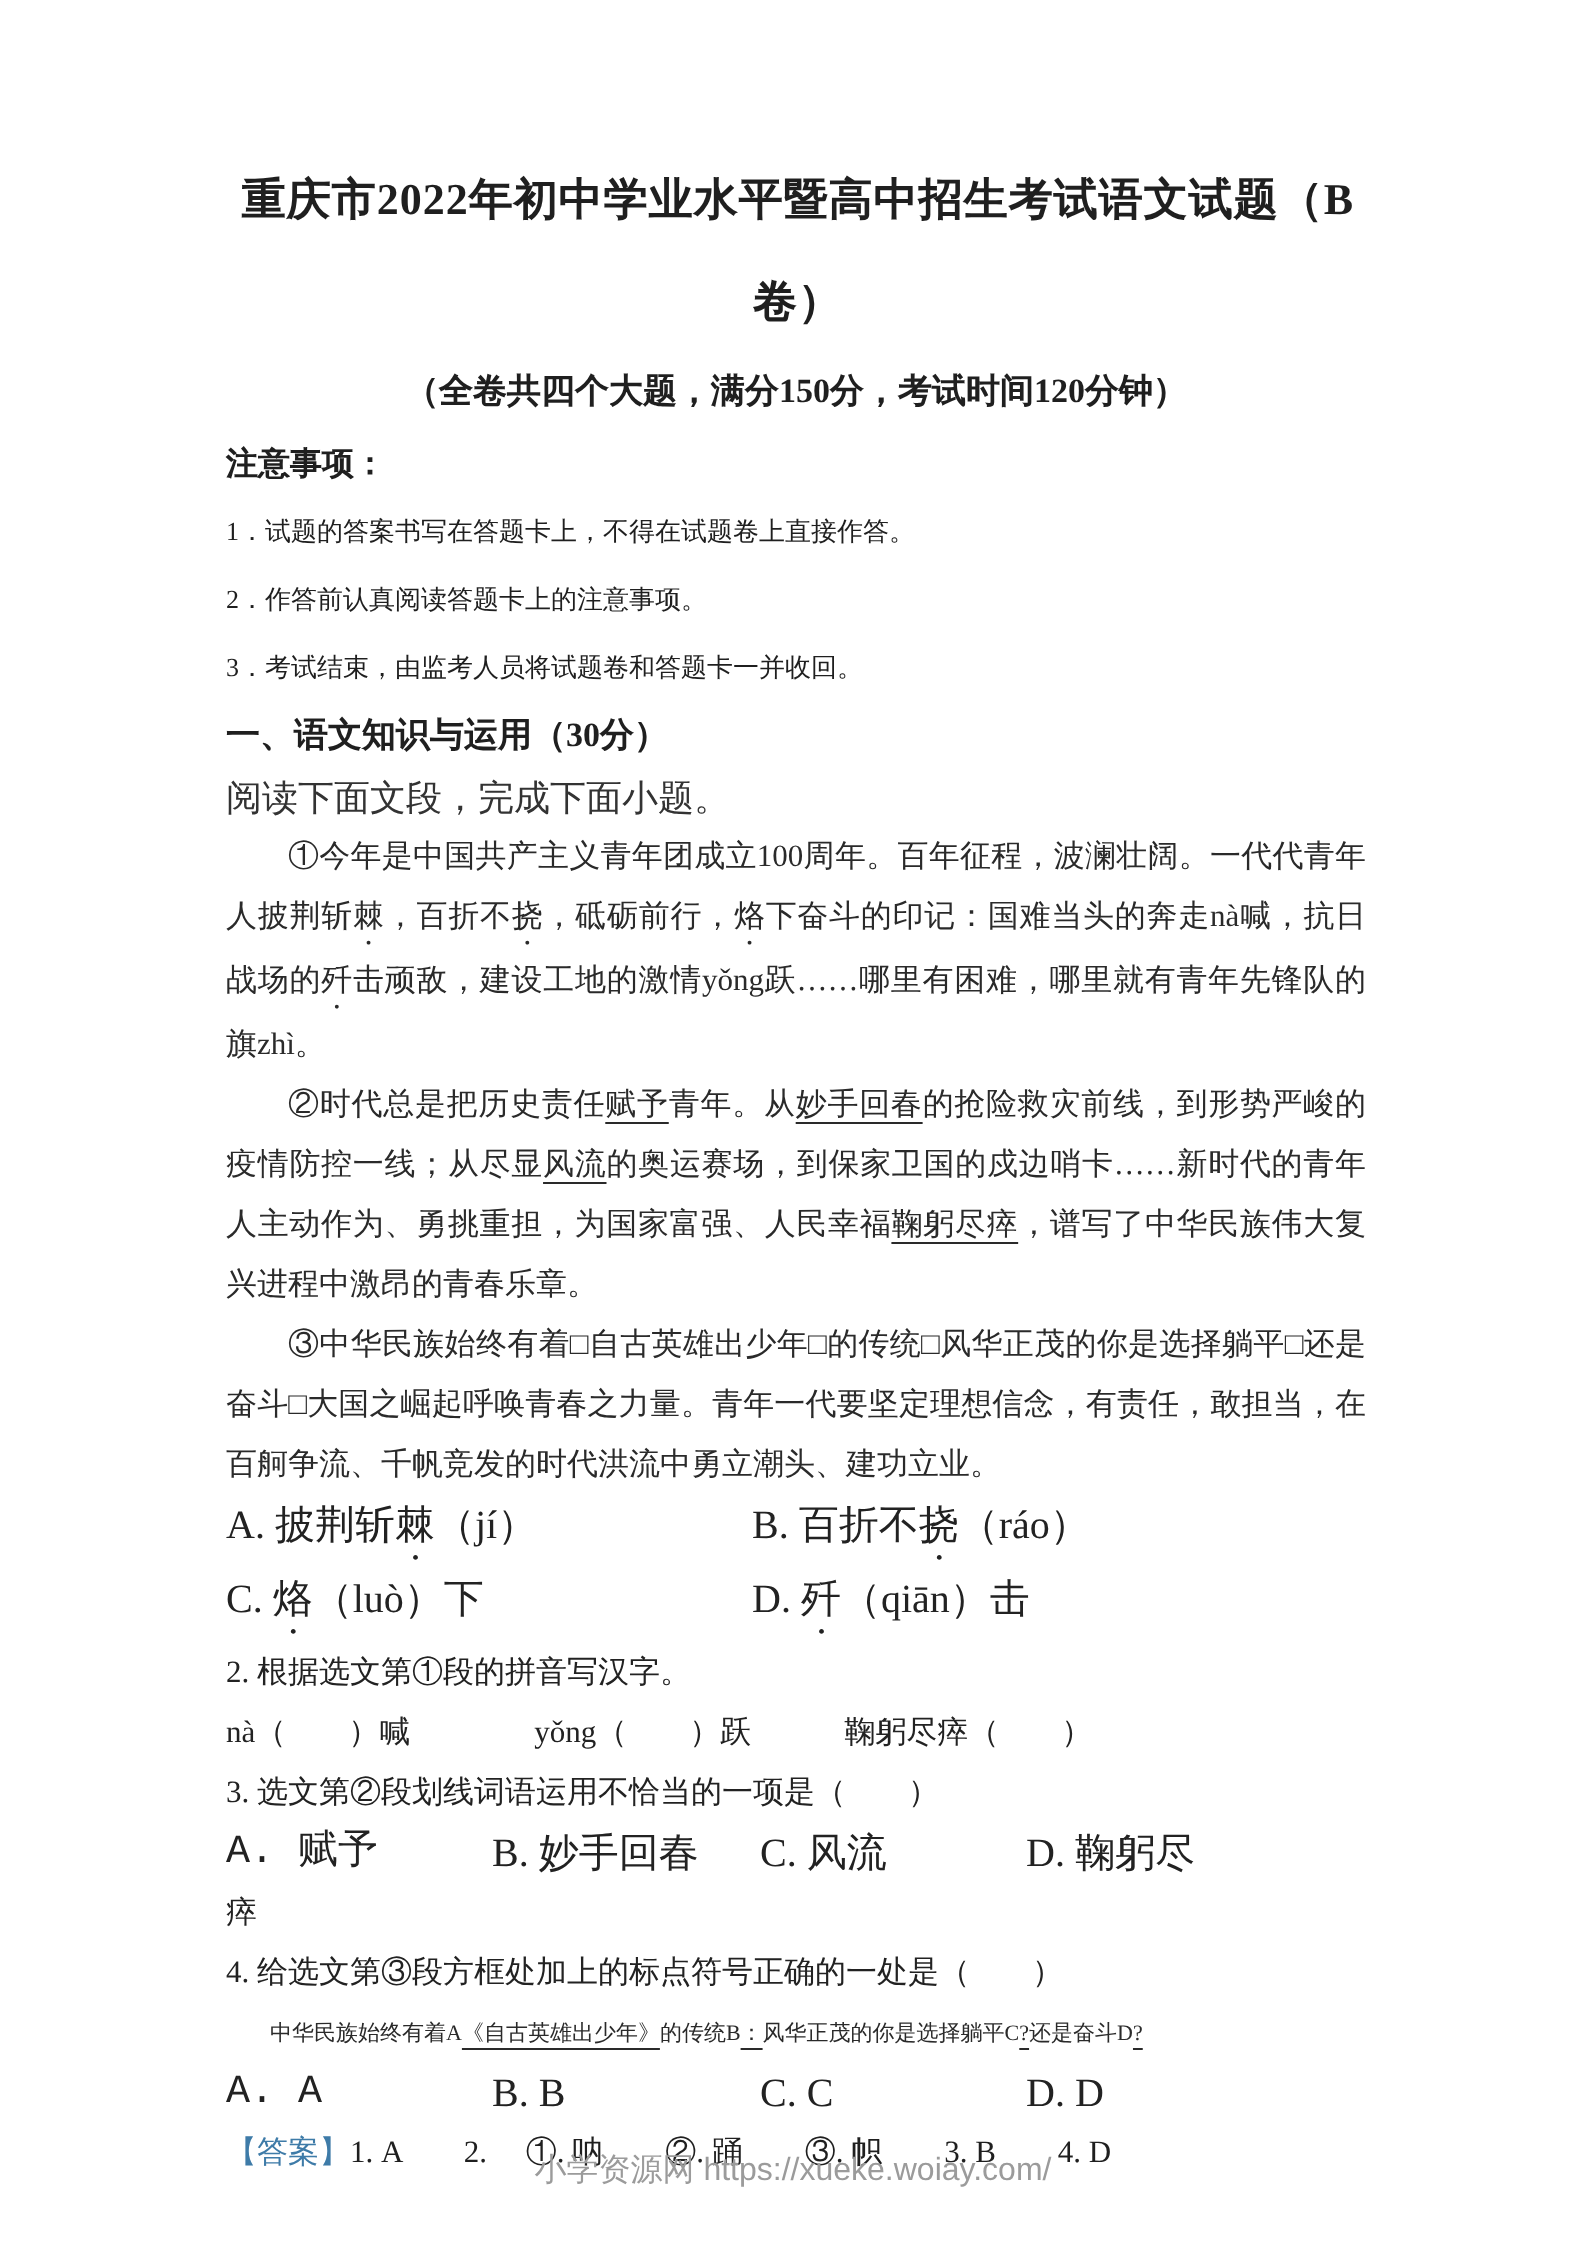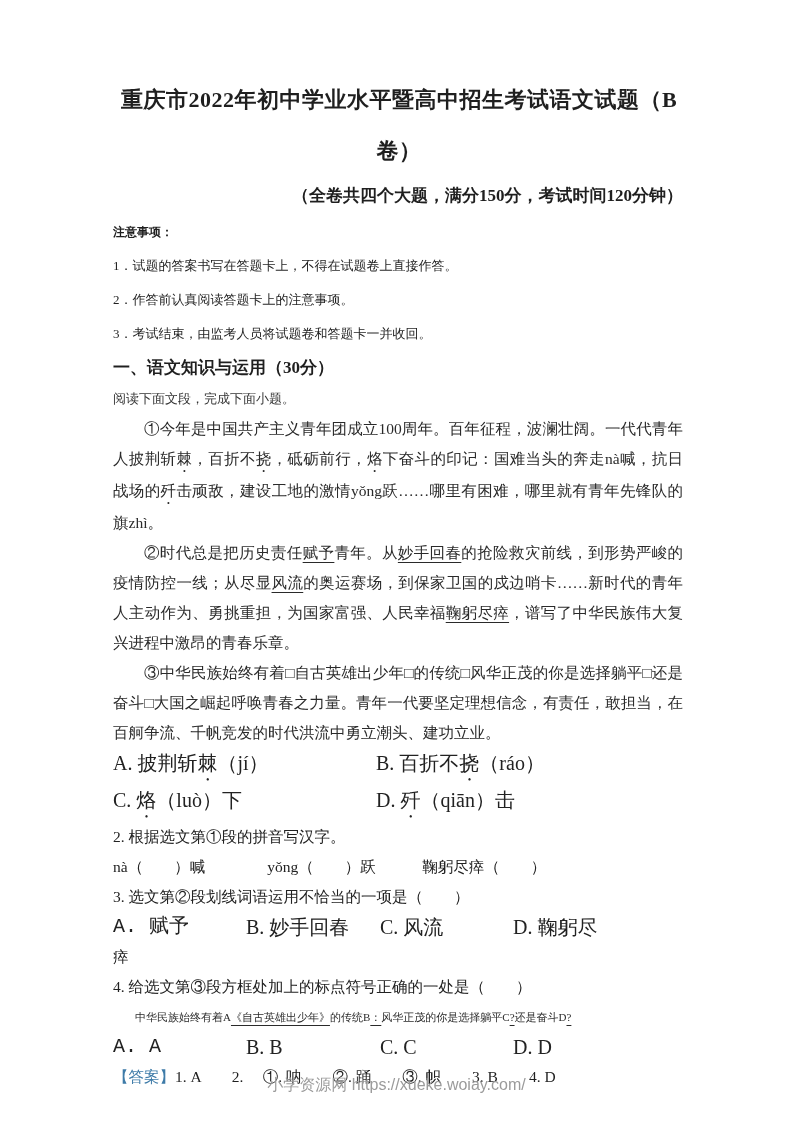--- a/index.html
+++ b/index.html
@@ -6,25 +6,25 @@
   body{
     width:793px;height:1122px;background:#ffffff;
     font-family:"Liberation Serif","DejaVu Serif",serif;
     color:#1f1f1f;position:relative;overflow:hidden;
   }
   .content{padding:74px 110px 0 113px;}
   .title{
     font-size:22px;font-weight:700;text-align:center;line-height:51px;
     margin:0 auto;width:572px;letter-spacing:0.5px;
   }
-  .subtitle{font-size:17px;font-weight:700;text-align:right;line-height:32px;margin-top:4px;}
-  .notice-heading{font-size:12px;font-weight:700;line-height:33px;margin-top:4px;}
+  .subtitle{font-size:17px;font-weight:700;text-align:center;line-height:32px;margin-top:4px;}
+  .notice-heading{font-size:16px;font-weight:700;line-height:33px;margin-top:4px;}
   .notice-item{font-size:13px;font-weight:400;line-height:34px;}
   .sec-heading{font-size:17px;font-weight:700;line-height:33px;}
-  .intro{font-size:13px;line-height:30px;color:#333;}
+  .intro{font-size:18px;line-height:30px;color:#333;}
   .para{
     font-size:15.5px;line-height:30px;text-indent:2em;text-align:justify;
     color:#2a2a2a;margin:0;
   }
   .qstem{font-size:15.5px;line-height:30px;color:#222;}
   .optrow{display:flex;font-size:20px;line-height:30px;color:#222;align-items:flex-end;}
   .optrow .c-half{width:263px;flex:none;}
   .optrow .c1{width:133px;flex:none;font-family:Liberation Mono, monospace;}
   .optrow .c2{width:134px;flex:none;}
   .optrow .c3{width:133px;flex:none;}

